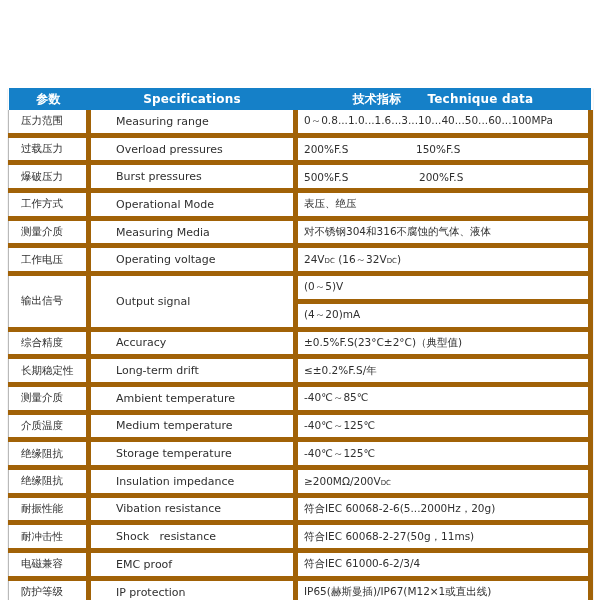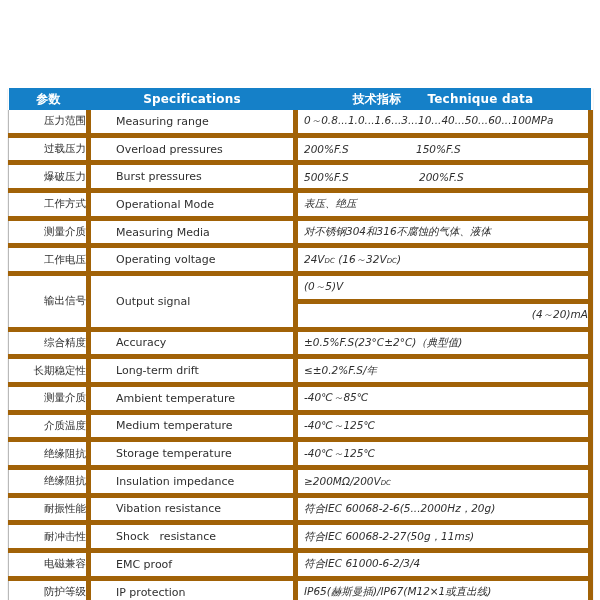--- a/index.html
+++ b/index.html
@@ -12,24 +12,24 @@
   #spec-table col.c2 { width:207px; }
   #spec-table col.c3 { width:295px; }
   thead th { background:#1580c8; color:#ffffff; font-weight:bold; font-size:12px;
              height:22px; padding:0; text-align:center; border:none; letter-spacing:0.2px; }
   thead th .gap { display:inline-block; width:26px; }
   tbody td { border:5px solid #a16207; height:22.7px; padding:0; font-size:10.5px;
              white-space:nowrap; vertical-align:middle; color:#2f2f2f; }
   tbody tr:first-child td { border-top:none; }
   td.zh { padding-left:12px; font-size:10.5px; }
   td.en { padding-left:25px; font-size:11px; }
-  td.val { padding-left:6px;font-style:italic; }
+  td.val { padding-left:6px; }
   .v1 { display:inline-block; width:112px; }
   .sc { font-variant:small-caps; }
-  #spec-table tbody td:first-child { border-left:1px solid #b9b9b9;text-align:right; }
+  #spec-table tbody td:first-child { border-left:1px solid #b9b9b9; }
 </style>
 </head>
 <body>
 
 <table id="spec-table">
   <colgroup>
       <col class="c1">
       <col class="c2">
       <col class="c3">
     </colgroup>

